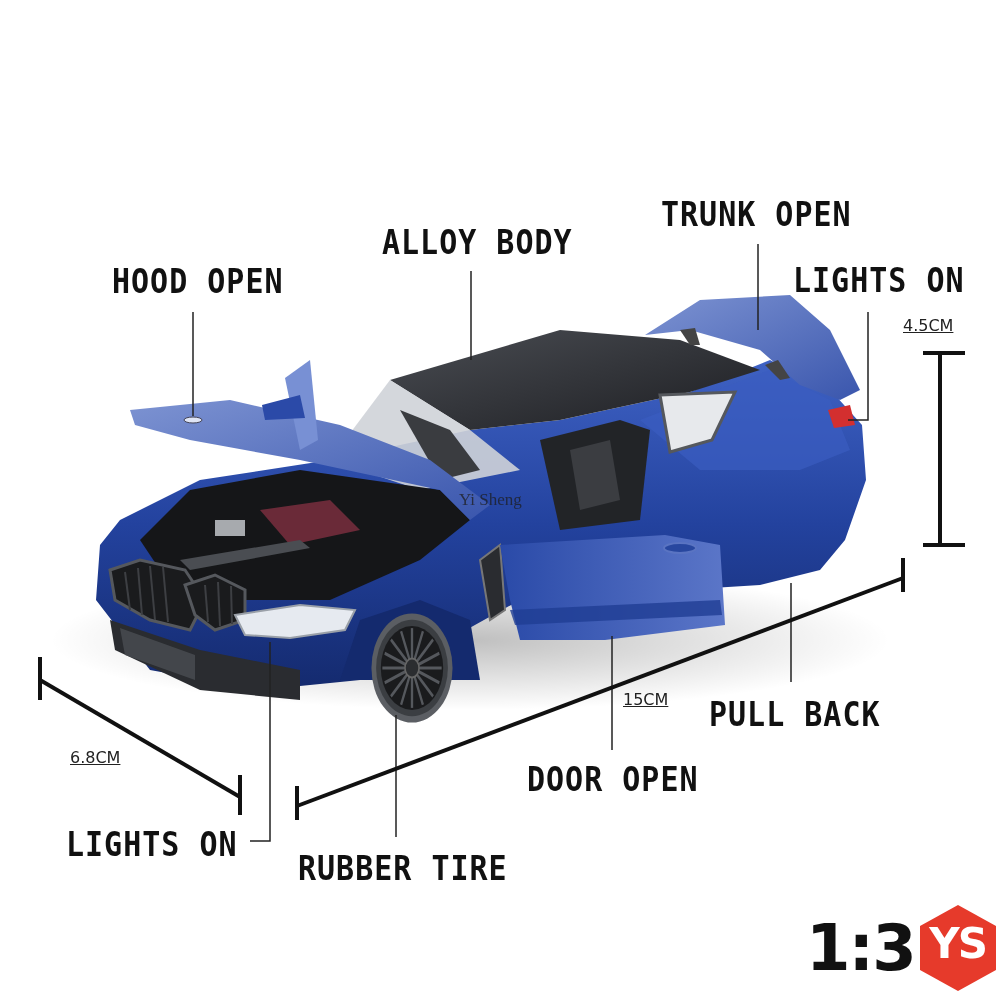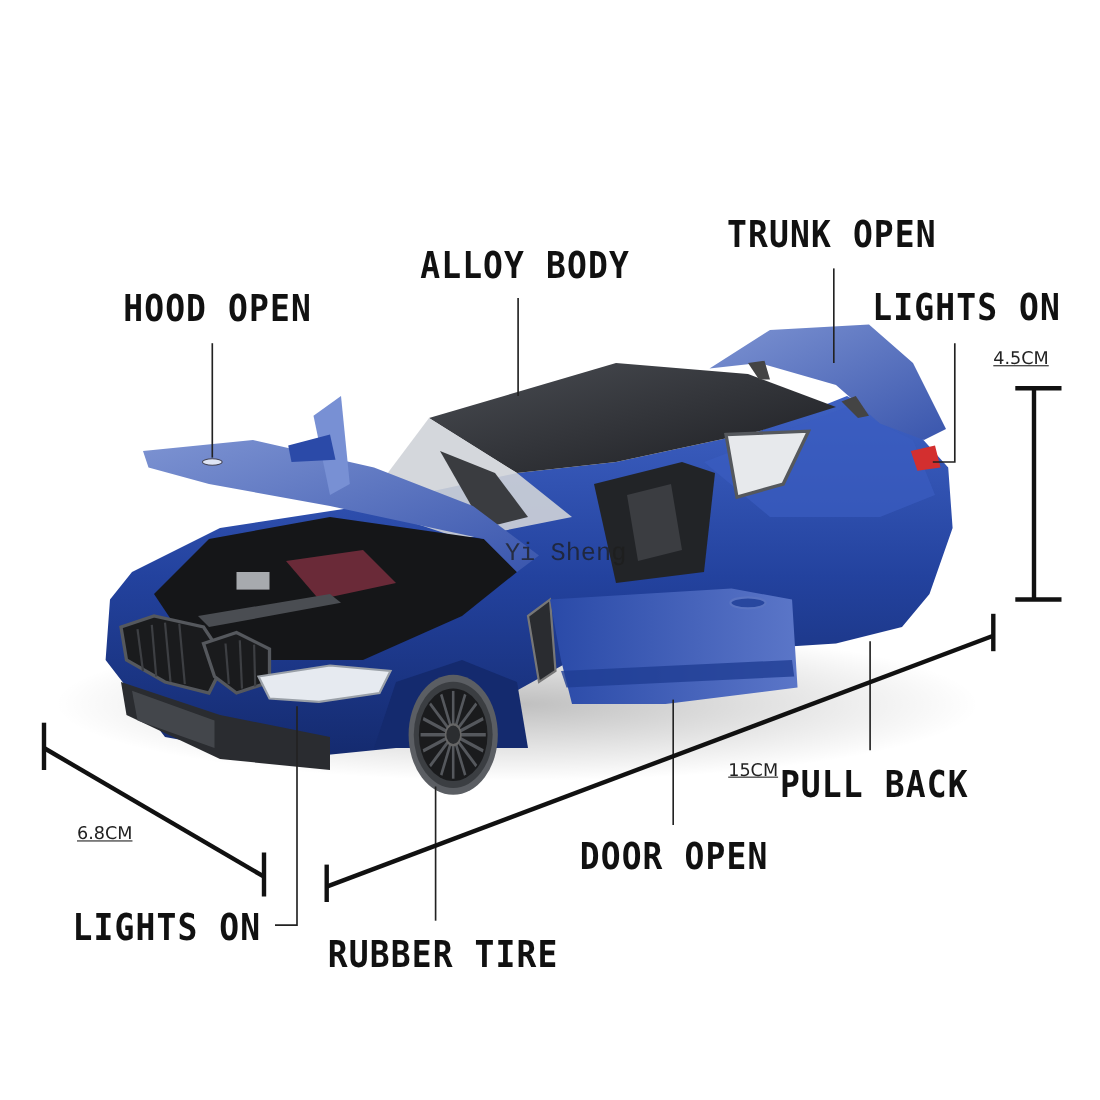--- a/index.html
+++ b/index.html
@@ -8,21 +8,21 @@
   .feature-label {
     position: absolute; font-family: "DejaVu Sans Mono", monospace; font-weight: bold;
     font-size: 30px; letter-spacing: 1px; color: #111; white-space: nowrap; line-height: 1;
     transform: scaleY(1.12); transform-origin: left top;
   }
   .dim-label {
     position: absolute; font-family: "DejaVu Sans", sans-serif; font-size: 16px;
     color: #222; white-space: nowrap; line-height: 1; font-weight: normal; text-decoration: underline;
   }
   .watermark {
-    position: absolute; font-family: Liberation Mono, monospace; font-size: 23px;
+    position: absolute; font-family: Liberation Serif, serif; font-size: 17px;
     color: rgba(30,30,30,0.75); white-space: nowrap;
   }
   .scale-logo { position: absolute; left: 806px; top: 903px; display: flex; align-items: center; }
   .scale-text {
     font-family: "DejaVu Sans", sans-serif; font-weight: bold; font-size: 64px; color: #111;
     letter-spacing: -2px; line-height: 1;
   }
   .brand-hex { position: relative; width: 82px; height: 90px; margin-left: 2px; }
   .brand-hex svg { position: absolute; left: 0; top: 0; }
   .brand-text {
@@ -173,19 +173,29 @@
   <div class="feature-label" style="left:112px;top:265px;">HOOD OPEN</div>
   <div class="feature-label" style="left:382px;top:226px;">ALLOY BODY</div>
   <div class="feature-label" style="left:661px;top:198px;">TRUNK OPEN</div>
   <div class="feature-label" style="left:793px;top:264px;">LIGHTS ON</div>
   <div class="feature-label" style="left:709px;top:698px;">PULL BACK</div>
   <div class="feature-label" style="left:527px;top:763px;">DOOR OPEN</div>
   <div class="feature-label" style="left:298px;top:852px;">RUBBER TIRE</div>
   <div class="feature-label" style="left:66px;top:828px;">LIGHTS ON</div>
 
   <div class="dim-label" style="left:903px;top:318px;">4.5CM</div>
-  <div class="dim-label" style="left:623px;top:692px;margin-left:39px;">15CM</div>
+  <div class="dim-label" style="left:623px;top:692px;">15CM</div>
   <div class="dim-label" style="left:70px;top:750px;text-align:center;">6.8CM</div>
 
   <div class="watermark" style="left:459px;top:490px;">Yi Sheng</div>
 
+  <div class="scale-logo">
+    <div class="scale-text">1:3</div>
+    <div class="brand-hex">
+      <svg width="82" height="90" viewBox="0 0 82 90">
+        <polygon points="41,2 79,23 79,67 41,88 3,67 3,23" fill="#e63a2b"></polygon>
+      </svg>
+      <div class="brand-text">YS</div>
+
+    </div>
+  </div>
 
 </div>
 
 </body></html>

